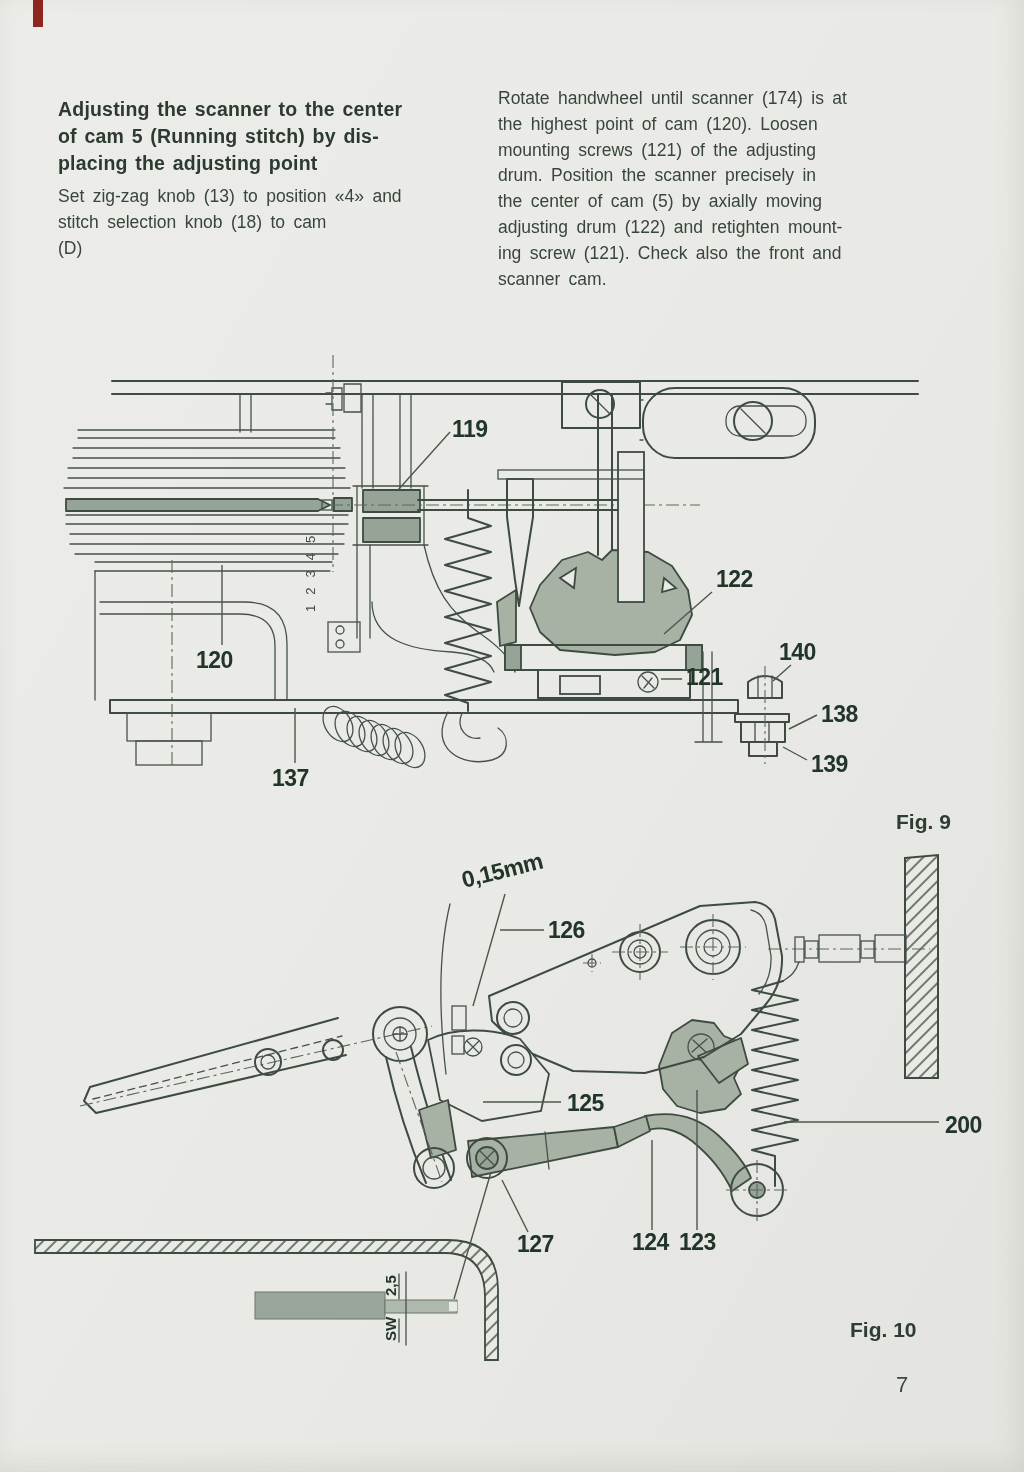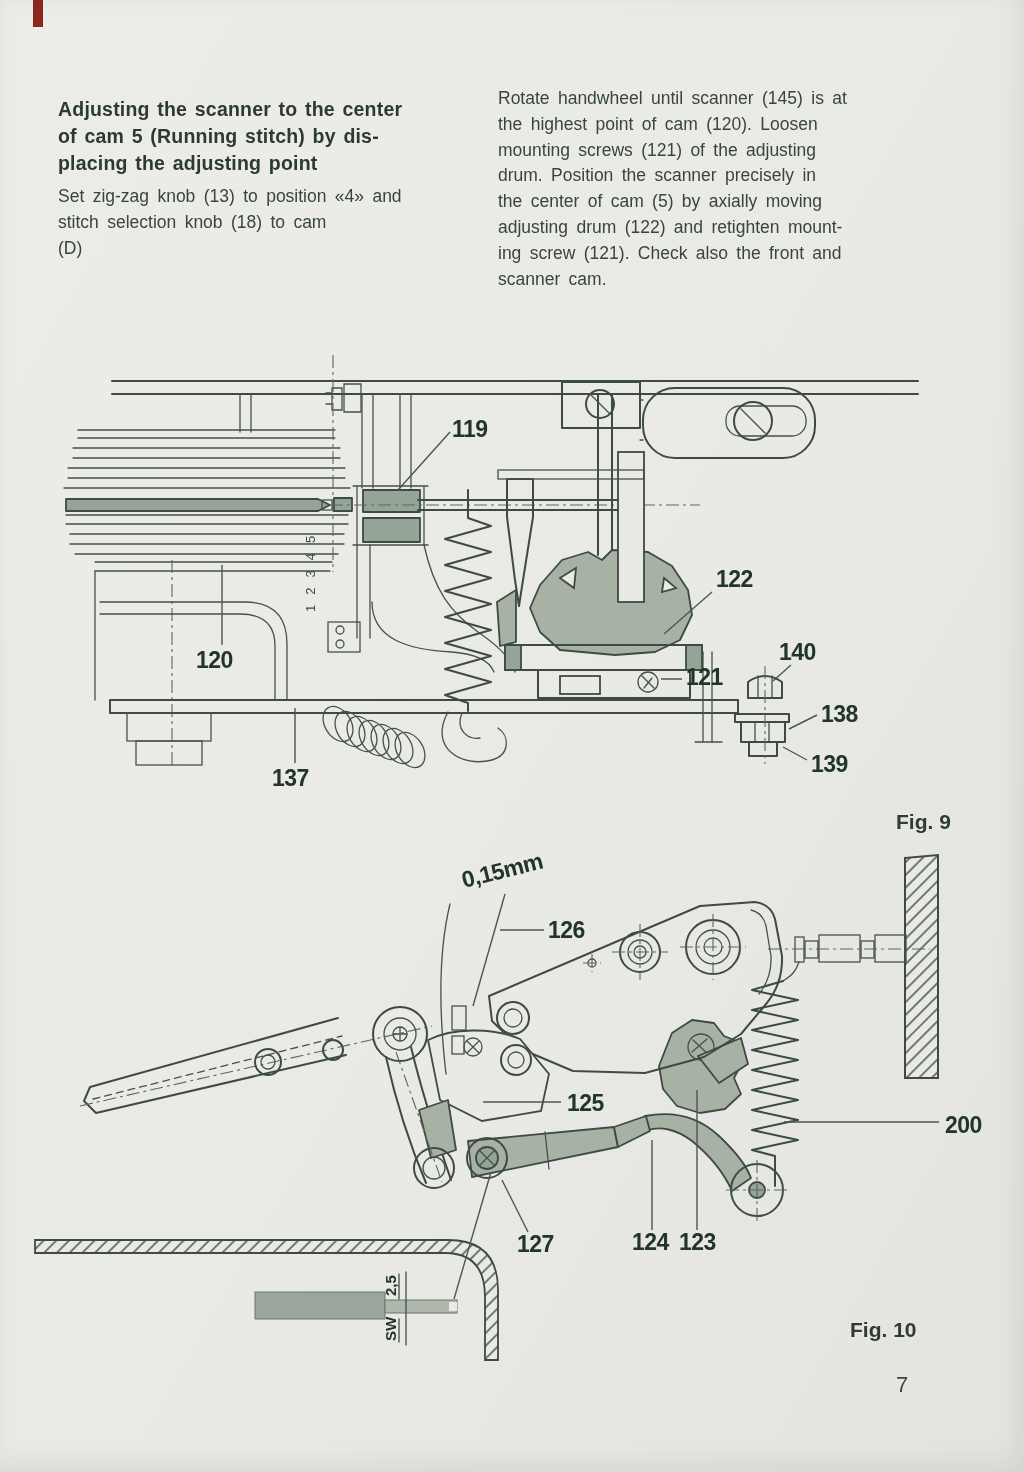--- a/index.html
+++ b/index.html
@@ -36,21 +36,21 @@
     <div class="h">Adjusting the scanner to the center</div>
     <div class="h">of cam 5 (Running stitch) by dis-</div>
     <div class="h">placing the adjusting point</div>
     <div style="height:7px"></div>
     <div class="b">Set zig-zag knob (13) to position «4» and</div>
     <div class="b">stitch selection knob (18) to cam</div>
     <div class="b">(D)</div>
   </div>
 
   <div class="col" style="left:498px;top:86px;">
-    <div class="b">Rotate handwheel until scanner (145) is at</div>
+    <div class="b">Rotate handwheel until scanner (174) is at</div>
     <div class="b">the highest point of cam (120). Loosen</div>
     <div class="b">mounting screws (121) of the adjusting</div>
     <div class="b">drum. Position the scanner precisely in</div>
     <div class="b">the center of cam (5) by axially moving</div>
     <div class="b">adjusting drum (122) and retighten mount-</div>
     <div class="b">ing screw (121). Check also the front and</div>
     <div class="b">scanner cam.</div>
   </div>
 
   <svg style="top:340px" width="1024" height="480" viewBox="0 0 1024 480">

